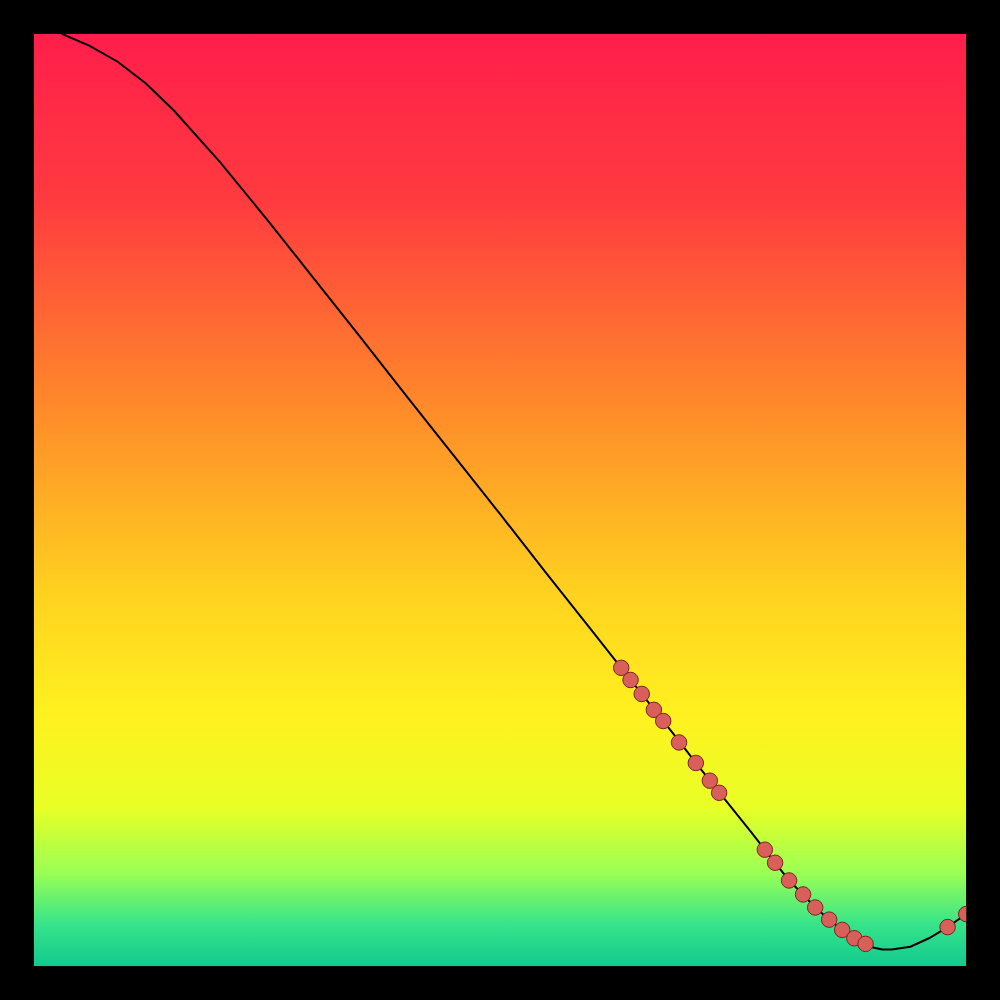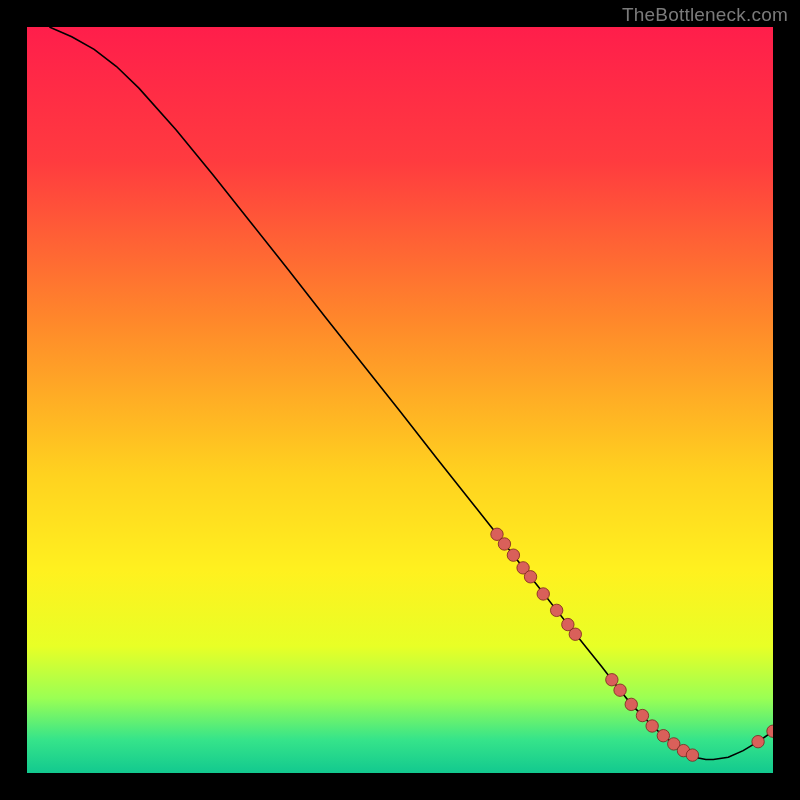--- a/index.html
+++ b/index.html
@@ -38,21 +38,20 @@
   svg {
     display: block;
     width: 746px;
     height: 746px;
   }
 </style>
 </head>
 <body>
 
 <div class="stage">
-  <div class="watermark">TheBottleneck.com</div>
 
   <div class="plot">
     <svg id="chart-svg" viewBox="0 0 746 746">
       <defs>
         <linearGradient id="bg-grad" x1="0" y1="0" x2="0" y2="1">
             <stop offset="0.00%" stop-color="#ff1e4b"></stop>
             <stop offset="18.00%" stop-color="#ff3b3f"></stop>
             <stop offset="40.00%" stop-color="#ff8a2a"></stop>
             <stop offset="60.00%" stop-color="#ffd21f"></stop>
             <stop offset="73.00%" stop-color="#fff11f"></stop>

